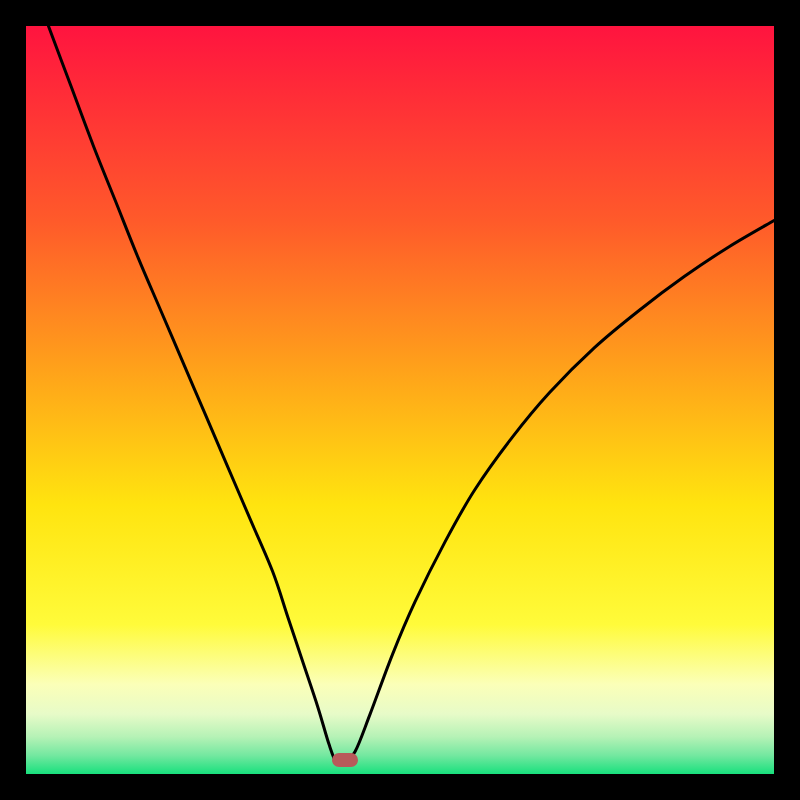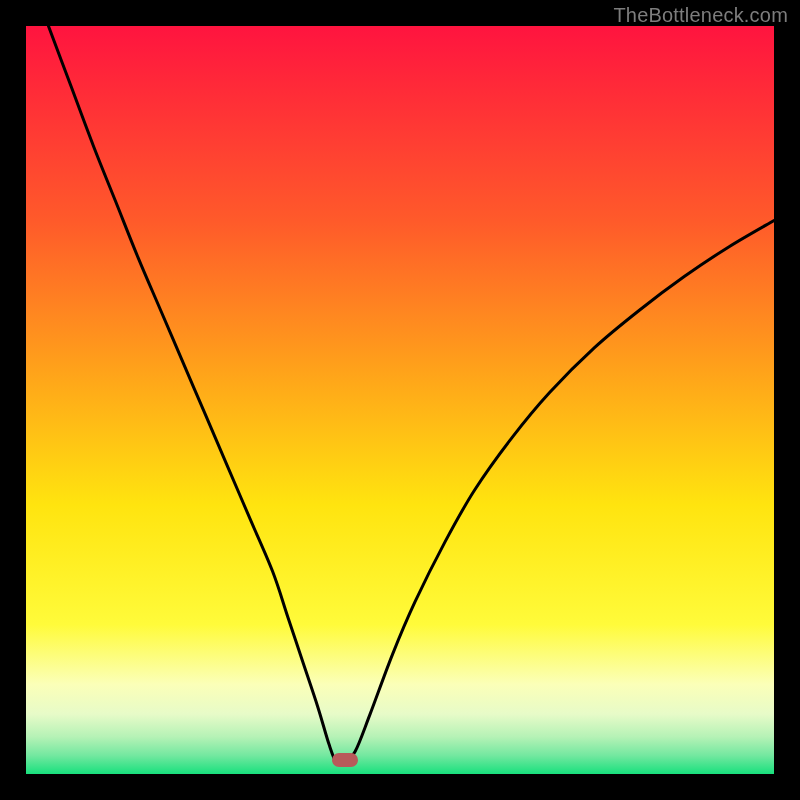--- a/index.html
+++ b/index.html
@@ -79,14 +79,13 @@
       <rect x="0" y="0" width="748" height="748" fill="url(#bg)"></rect>
     </svg>
 
     <svg class="curve" viewBox="0 0 748 748" preserveAspectRatio="none">
       <path id="curve-path" fill="none" stroke="#000" stroke-width="3" stroke-linejoin="round" stroke-linecap="round" d="M 22.44 0.00 C 26.18 9.97, 37.40 39.89, 44.88 59.84 C 52.36 79.79, 59.84 100.36, 67.32 119.68 C 74.80 139.00, 82.28 157.08, 89.76 175.78 C 97.24 194.48, 104.72 213.80, 112.20 231.88 C 119.68 249.96, 127.16 266.79, 134.64 284.24 C 142.12 301.69, 149.60 319.15, 157.08 336.60 C 164.56 354.05, 172.04 371.51, 179.52 388.96 C 187.00 406.41, 194.48 423.87, 201.96 441.32 C 209.44 458.77, 216.92 476.23, 224.40 493.68 C 231.88 511.13, 240.61 529.83, 246.84 546.04 C 253.07 562.25, 256.81 575.96, 261.80 590.92 C 266.79 605.88, 271.77 620.84, 276.76 635.80 C 281.75 650.76, 287.36 666.97, 291.72 680.68 C 296.08 694.39, 299.82 708.73, 302.94 718.08 C 306.06 727.43, 307.93 733.66, 310.42 736.78 C 312.91 739.90, 314.78 738.65, 317.90 736.78 C 321.02 734.91, 324.76 733.66, 329.12 725.56 C 333.48 717.46, 337.85 704.37, 344.08 688.16 C 350.31 671.95, 359.04 647.02, 366.52 628.32 C 374.00 609.62, 380.23 594.66, 388.96 575.96 C 397.69 557.26, 408.91 534.82, 418.88 516.12 C 428.85 497.42, 437.58 481.21, 448.80 463.76 C 460.02 446.31, 473.73 427.61, 486.20 411.40 C 498.67 395.19, 509.89 381.48, 523.60 366.52 C 537.31 351.56, 553.52 335.35, 568.48 321.64 C 583.44 307.93, 598.40 296.08, 613.36 284.24 C 628.32 272.40, 643.28 261.18, 658.24 250.58 C 673.20 239.98, 688.16 230.01, 703.12 220.66 C 718.08 211.31, 740.52 198.84, 748.00 194.48"></path>
     </svg>
 
     <div class="marker" id="marker" style="left: 319.396px; top: 733.788px;"></div>
 
   </div>
-  <div class="watermark">TheBottleneck.com</div>
 </div>
 
 </body></html>

